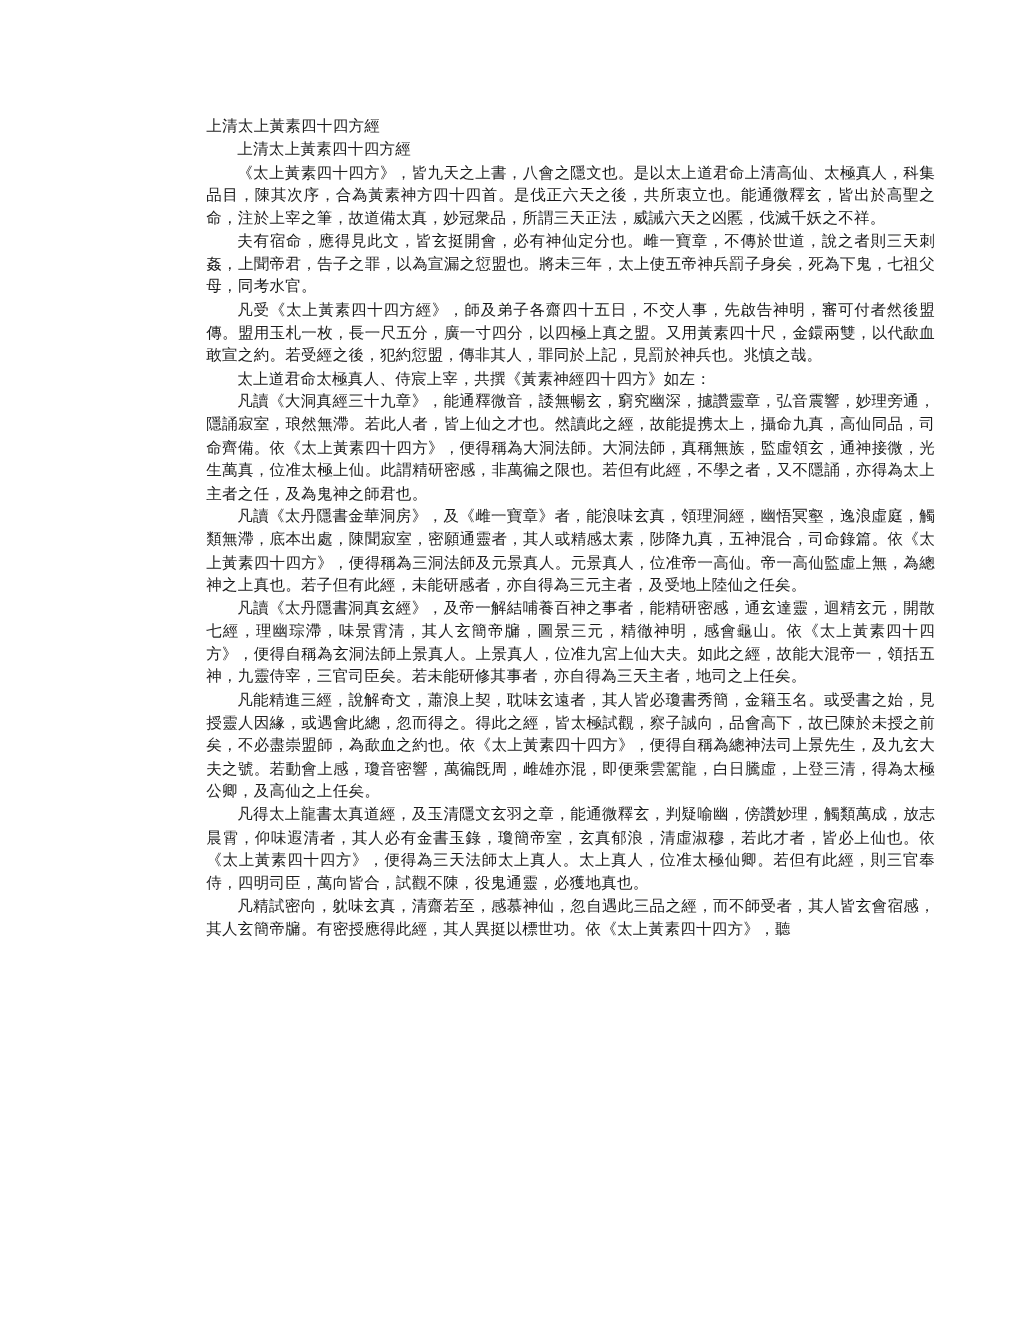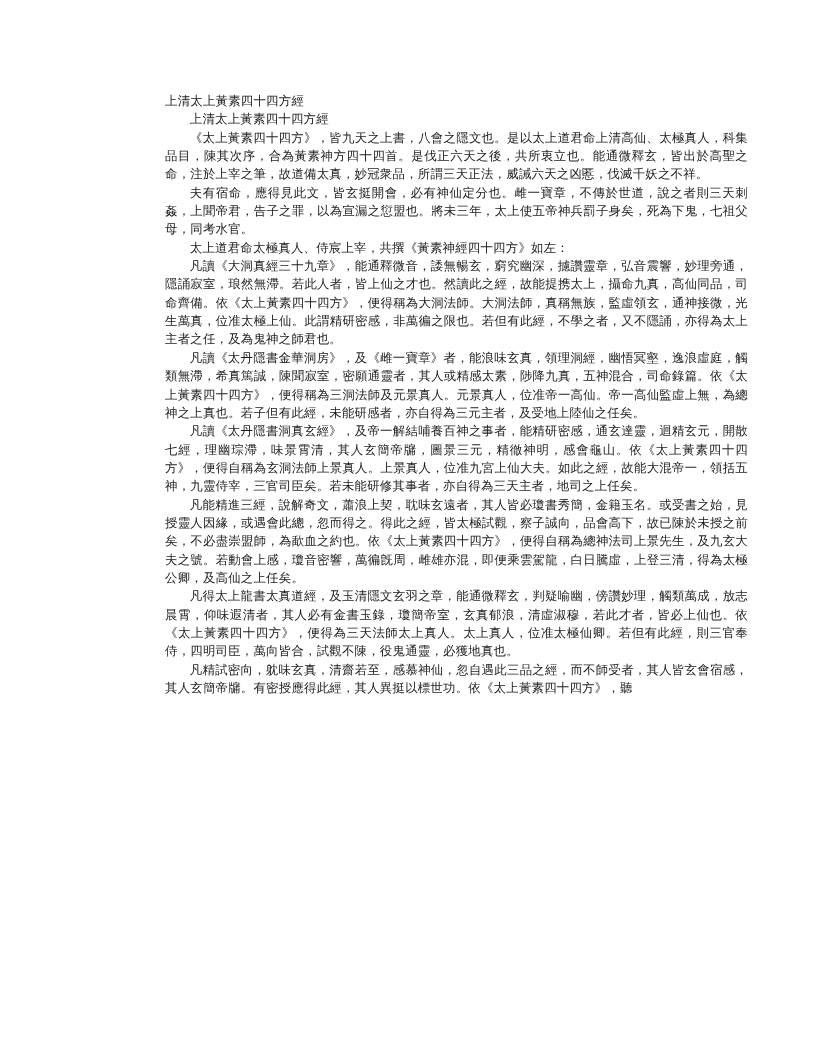--- a/index.html
+++ b/index.html
@@ -43,21 +43,22 @@
 </style>
 </head>
 <body>
 
 <div class="page" style="background: rgb(255, 255, 255);">
   <div class="doc-body" style="color: rgb(27, 27, 27);">
     <div class="line flush">上清太上黃素四十四方經</div>
     <div class="para">上清太上黃素四十四方經</div>
     <div class="para">《太上黃素四十四方》，皆九天之上書，八會之隱文也。是以太上道君命上清高仙、太極真人，科集品目，陳其次序，合為黃素神方四十四首。是伐正六天之後，共所衷立也。能通微釋玄，皆出於高聖之命，注於上宰之筆，故道備太真，妙冠衆品，所謂三天正法，威誡六天之凶慝，伐滅千妖之不祥。</div>
     <div class="para">夫有宿命，應得見此文，皆玄挺開會，必有神仙定分也。雌一寶章，不傳於世道，說之者則三天刺姦，上聞帝君，告子之罪，以為宣漏之愆盟也。將未三年，太上使五帝神兵罰子身矣，死為下鬼，七祖父母，同考水官。</div>
+    <div class="para">凡受《太上黃素四十四方經》，師及弟子各齋四十五日，不交人事，先啟告神明，審可付者然後盟傳。盟用玉札一枚，長一尺五分，廣一寸四分，以四極上真之盟。又用黃素四十尺，金鐶兩雙，以代歃血敢宣之約。若受經之後，犯約愆盟，傳非其人，罪同於上記，見罰於神兵也。兆慎之哉。</div>
     <div class="para">太上道君命太極真人、侍宸上宰，共撰《黃素神經四十四方》如左：</div>
     <div class="para">凡讀《大洞真經三十九章》，能通釋微音，諉無暢玄，窮究幽深，攄讚靈章，弘音震響，妙理旁通，隱誦寂室，琅然無滯。若此人者，皆上仙之才也。然讀此之經，故能提携太上，攝命九真，高仙同品，司命齊備。依《太上黃素四十四方》，便得稱為大洞法師。大洞法師，真稱無族，監虛領玄，通神接微，光生萬真，位准太極上仙。此謂精研密感，非萬徧之限也。若但有此經，不學之者，又不隱誦，亦得為太上主者之任，及為鬼神之師君也。</div>
-    <div class="para">凡讀《太丹隱書金華洞房》，及《雌一寶章》者，能浪味玄真，領理洞經，幽悟冥壑，逸浪虛庭，觸類無滯，希真篤誠，陳聞寂室，密願通靈者，其人或精感太素，陟降九真，五神混合，司命錄篇。依《太上黃素四十四方》，便得稱為三洞法師及元景真人。元景真人，位准帝一高仙。帝一高仙監虛上無，為總神之上真也。若子但有此經，未能研感者，亦自得為三元主者，及受地上陸仙之任矣。</div>
+    <div class="para">凡讀《太丹隱書金華洞房》，及《雌一寶章》者，能浪味玄真，領理洞經，幽悟冥壑，逸浪虛庭，觸類無滯，底本出處，陳聞寂室，密願通靈者，其人或精感太素，陟降九真，五神混合，司命錄篇。依《太上黃素四十四方》，便得稱為三洞法師及元景真人。元景真人，位准帝一高仙。帝一高仙監虛上無，為總神之上真也。若子但有此經，未能研感者，亦自得為三元主者，及受地上陸仙之任矣。</div>
     <div class="para">凡讀《太丹隱書洞真玄經》，及帝一解結哺養百神之事者，能精研密感，通玄達靈，迴精玄元，開散七經，理幽琮滯，味景霄清，其人玄簡帝牖，圖景三元，精徹神明，感會龜山。依《太上黃素四十四方》，便得自稱為玄洞法師上景真人。上景真人，位准九宮上仙大夫。如此之經，故能大混帝一，領括五神，九靈侍宰，三官司臣矣。若未能研修其事者，亦自得為三天主者，地司之上任矣。</div>
     <div class="para">凡能精進三經，說解奇文，蕭浪上契，耽味玄遠者，其人皆必瓊書秀簡，金籍玉名。或受書之始，見授靈人因緣，或遇會此總，忽而得之。得此之經，皆太極試觀，察子誠向，品會高下，故已陳於未授之前矣，不必盡崇盟師，為歃血之約也。依《太上黃素四十四方》，便得自稱為總神法司上景先生，及九玄大夫之號。若動會上感，瓊音密響，萬徧旣周，雌雄亦混，即便乘雲駕龍，白日騰虛，上登三清，得為太極公卿，及高仙之上任矣。</div>
     <div class="para">凡得太上龍書太真道經，及玉清隱文玄羽之章，能通微釋玄，判疑喻幽，傍讚妙理，觸類萬成，放志晨霄，仰味遐清者，其人必有金書玉錄，瓊簡帝室，玄真郁浪，清虛淑穆，若此才者，皆必上仙也。依《太上黃素四十四方》，便得為三天法師太上真人。太上真人，位准太極仙卿。若但有此經，則三官奉侍，四明司臣，萬向皆合，試觀不陳，役鬼通靈，必獲地真也。</div>
     <div class="para">凡精試密向，躭味玄真，清齋若至，感慕神仙，忽自遇此三品之經，而不師受者，其人皆玄會宿感，其人玄簡帝牖。有密授應得此經，其人異挺以標世功。依《太上黃素四十四方》，聽</div>
   </div>
 </div>
 
 </body></html>

